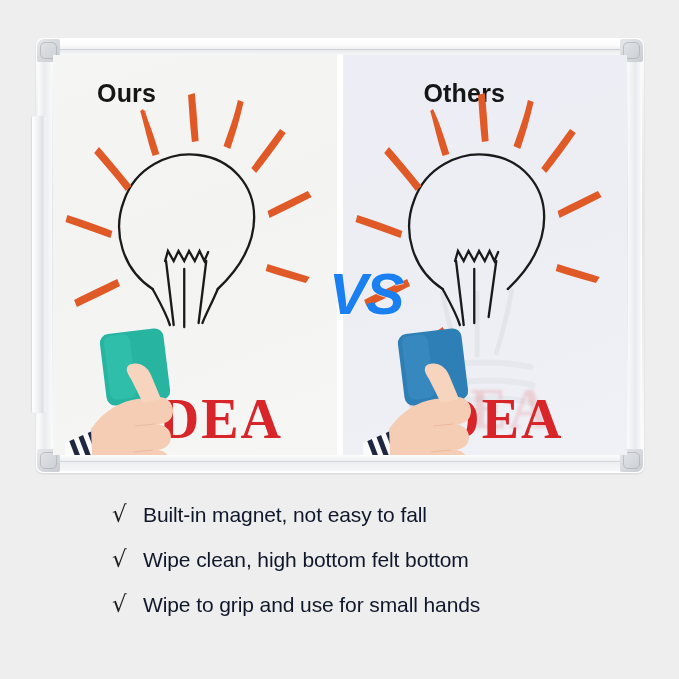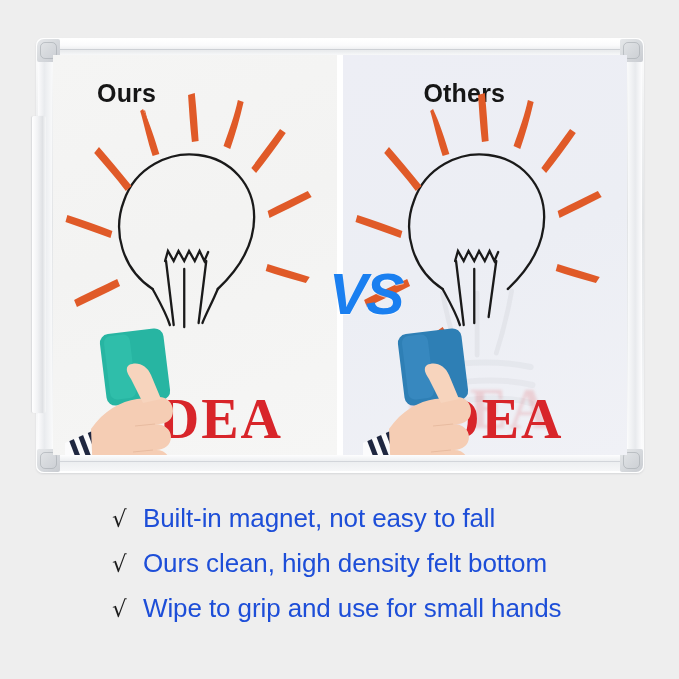--- a/index.html
+++ b/index.html
@@ -214,22 +214,22 @@
     height: 26px;
   }
   .feature-check {
     width: 31px;
     font-size: 23px;
     color: #1b1b1b;
     font-family: "DejaVu Sans", sans-serif;
     line-height: 1;
   }
   .feature-text {
-    font-size: 26px;
-    color: #1d4ed8;
+    font-size: 21px;
+    color: #0f172a;
     letter-spacing: -0.1px;
     white-space: nowrap;
   }
 </style>
 </head>
 <body>
 
 <div id="stage">
 
   <div id="whiteboard">
@@ -410,21 +410,21 @@
 
   <div id="feature-list">
 
     <div class="feature-row">
       <span class="feature-check">√</span>
       <span class="feature-text">Built-in magnet, not easy to fall</span>
     </div>
 
     <div class="feature-row">
       <span class="feature-check">√</span>
-      <span class="feature-text">Ours clean, high density felt bottom</span>
+      <span class="feature-text">Wipe clean, high bottom felt bottom</span>
     </div>
 
     <div class="feature-row">
       <span class="feature-check">√</span>
       <span class="feature-text">Wipe to grip and use for small hands</span>
     </div>
   </div>
 
 </div>
 

